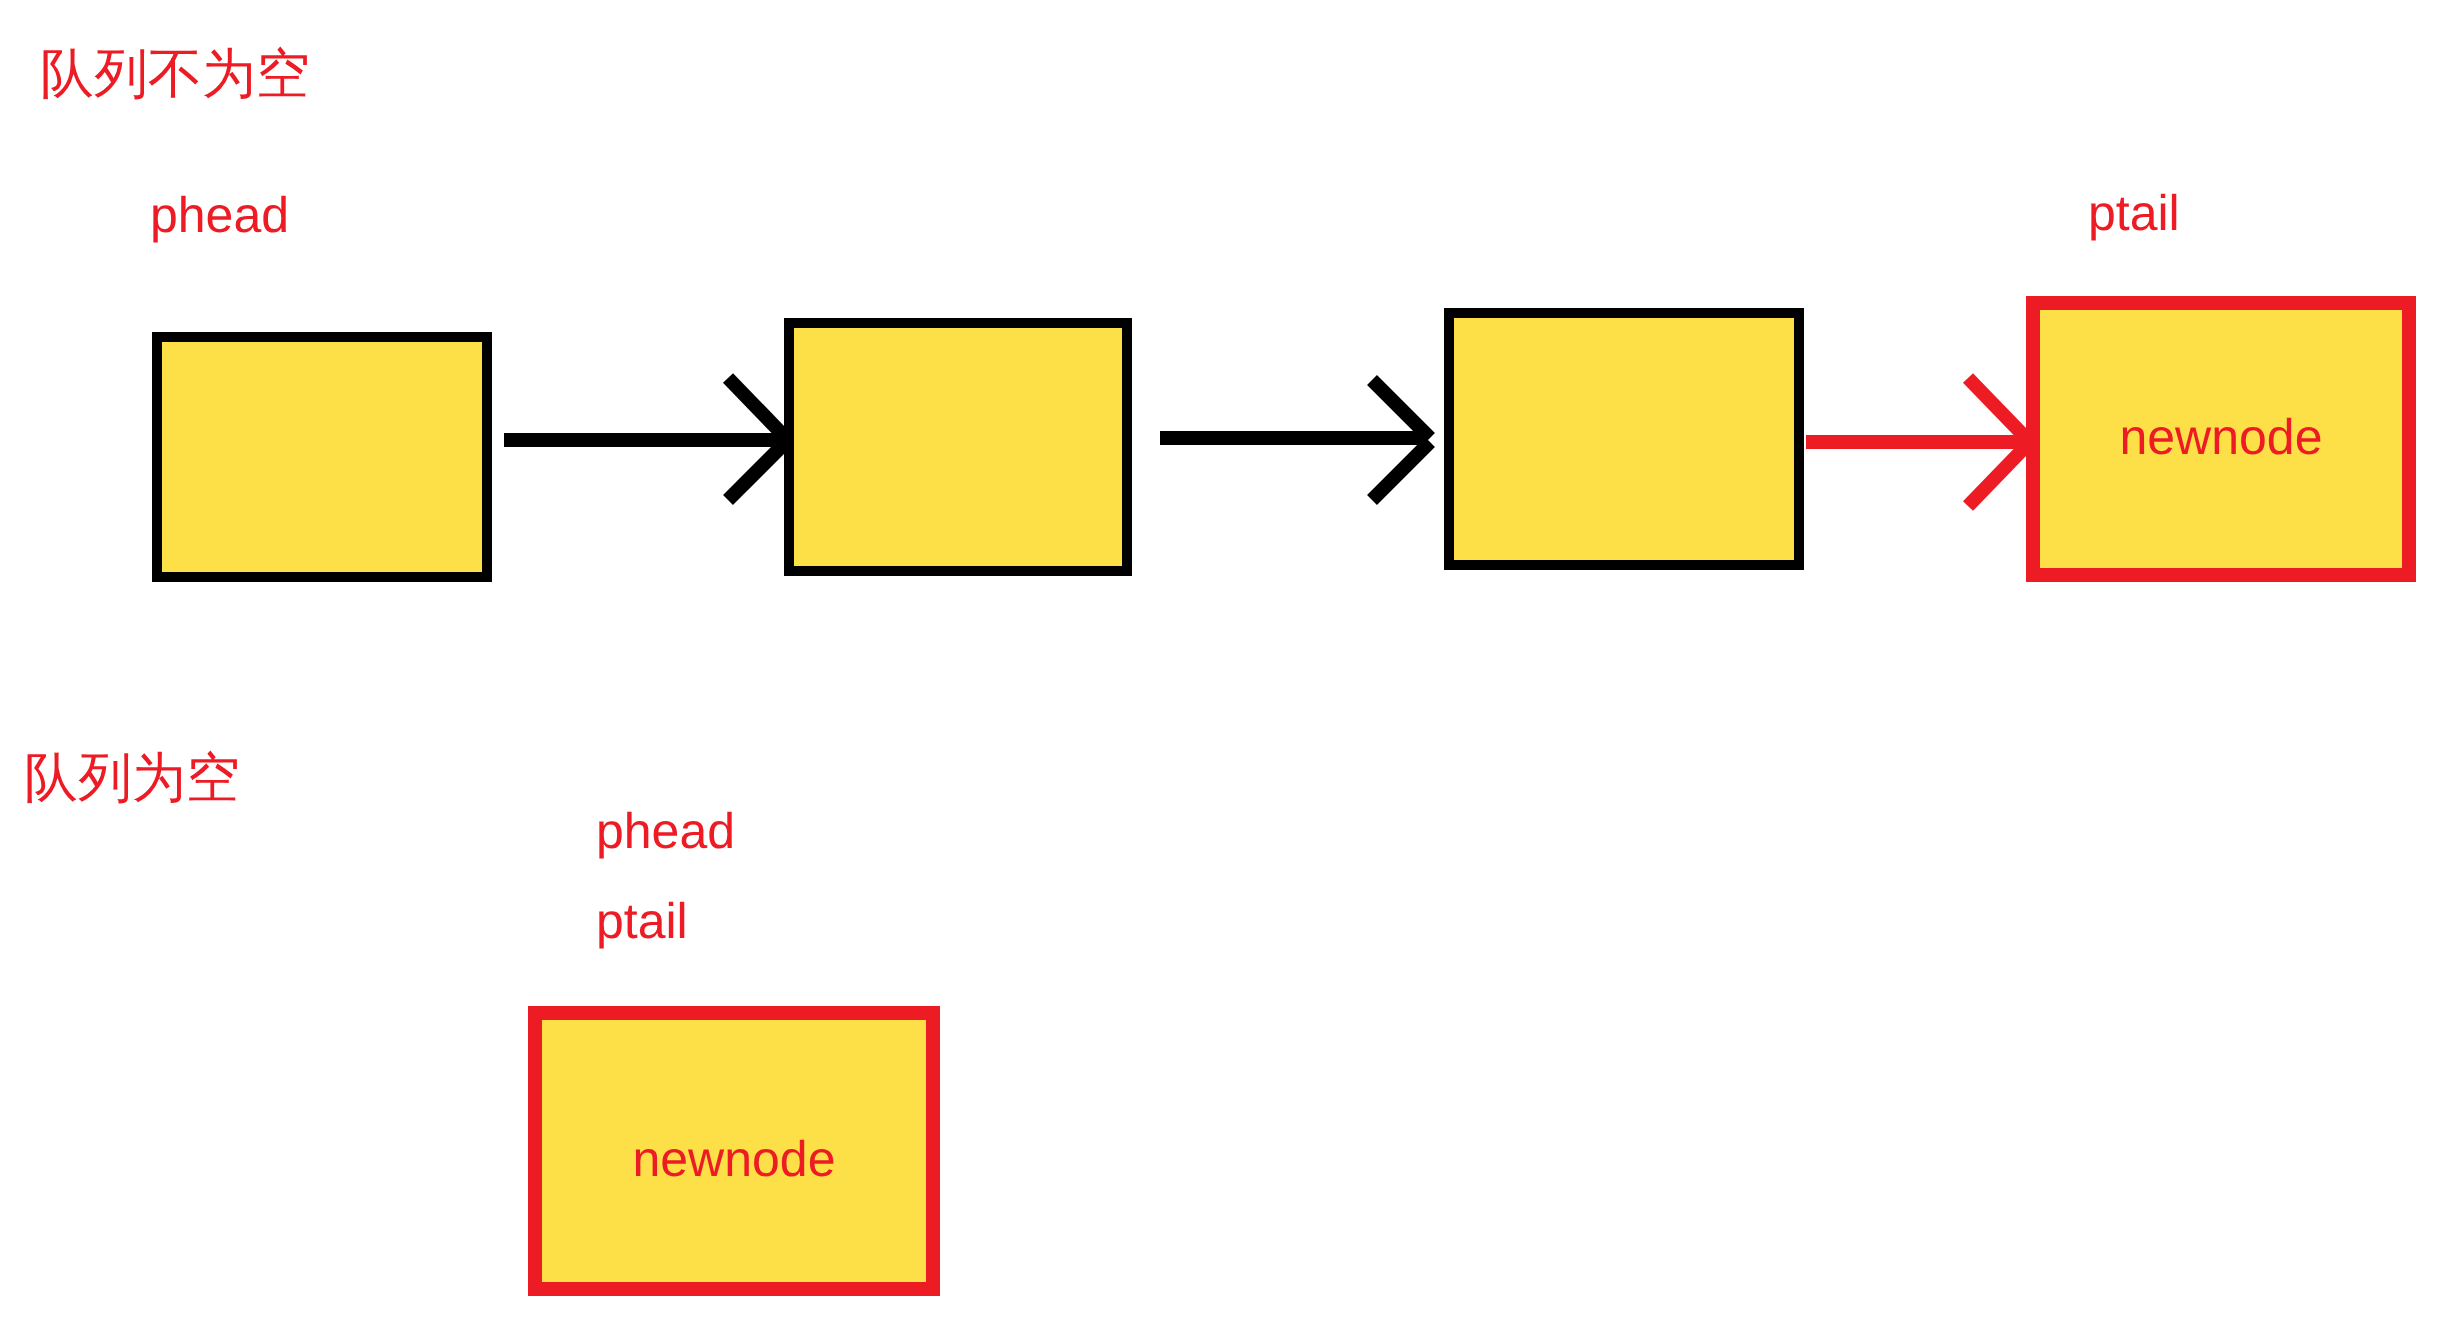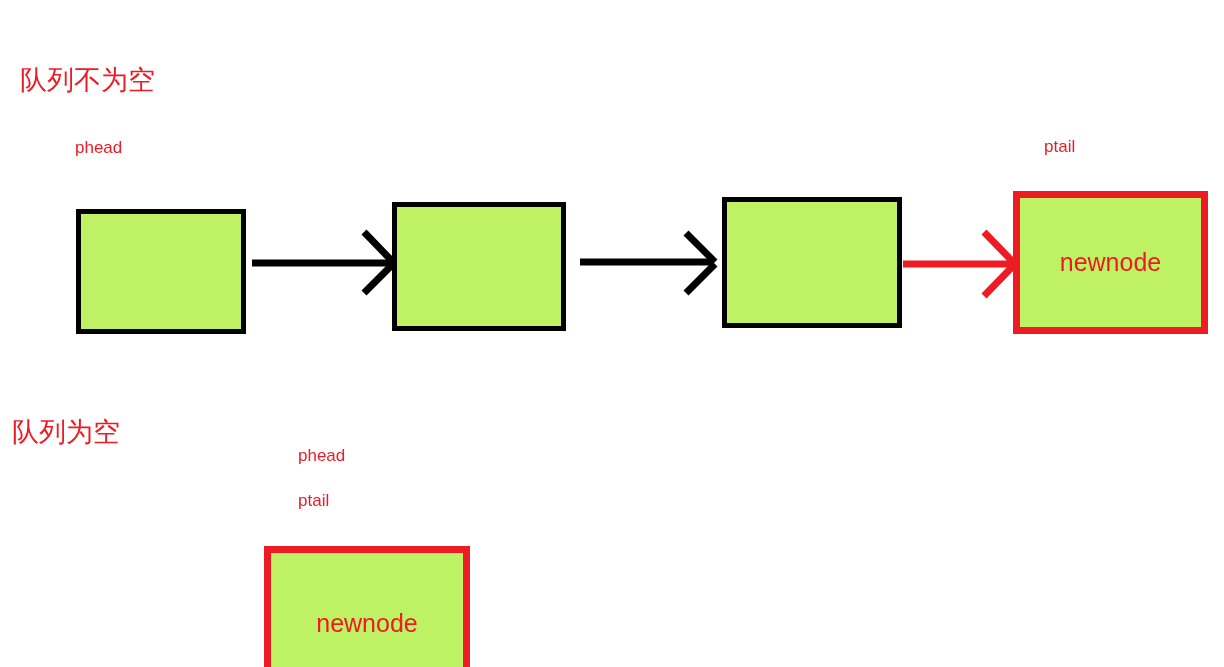--- a/index.html
+++ b/index.html
@@ -14,42 +14,41 @@
     overflow: hidden;
     font-family: "Liberation Sans", "DejaVu Sans", sans-serif;
     -webkit-font-smoothing: antialiased;
   }
   .canvas {
     position: absolute;
     left: 0;
     top: 0;
     width: 1224px;
     height: 482px;
-    margin-top: 43px;
   }
   
   .section-title {
     position: absolute;
     font-size: 27px;
     line-height: 1;
     color: #ED1C24;
     white-space: nowrap;
   }
   .ptr-label {
     position: absolute;
-    font-size: 17px;
+    font-size: 25px;
     line-height: 1;
     color: #ED1C24;
     white-space: nowrap;
   }
   
   .node-box {
     position: absolute;
     box-sizing: border-box;
-    background: #bef264;
+    background: #fde047;
   }
   .node-box.black {
     border: 5px solid #000000;
   }
   .node-box.red {
     border: 7px solid #ED1C24;
   }
   .node-label {
     position: absolute;
     left: 0;

